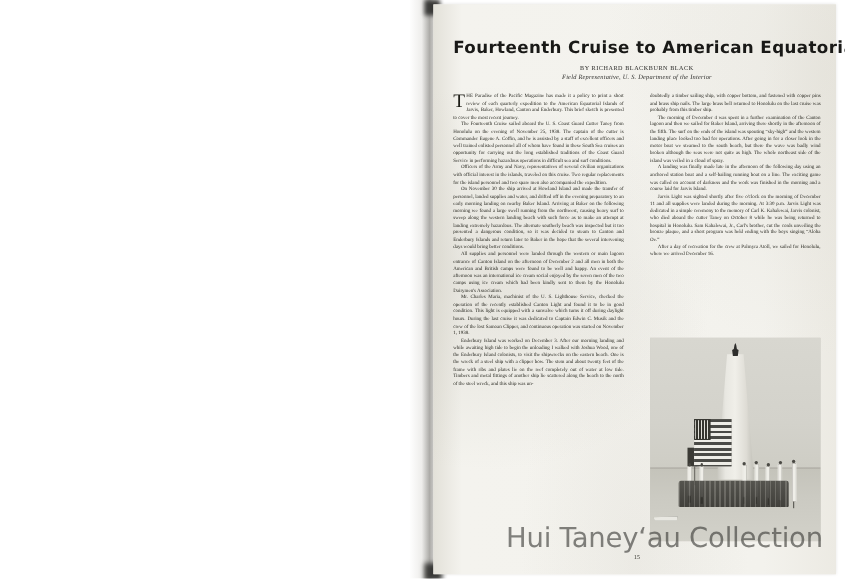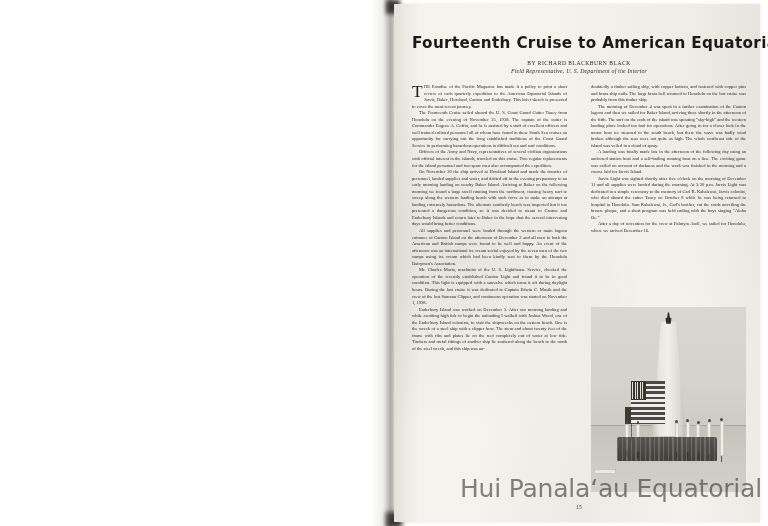--- a/index.html
+++ b/index.html
@@ -402,15 +402,15 @@
           <div class="crowd-tex"></div>
         </div>
 
         <div class="boat"></div>
       </div>
 
       <div class="folio">15</div>
     </div>
   </div>
 
-  <div class="watermark">Hui Panala‘au Equatorial</div>
+  <div class="watermark">Hui Taney‘au Collection</div>
 
 </div>
 
 </body></html>

